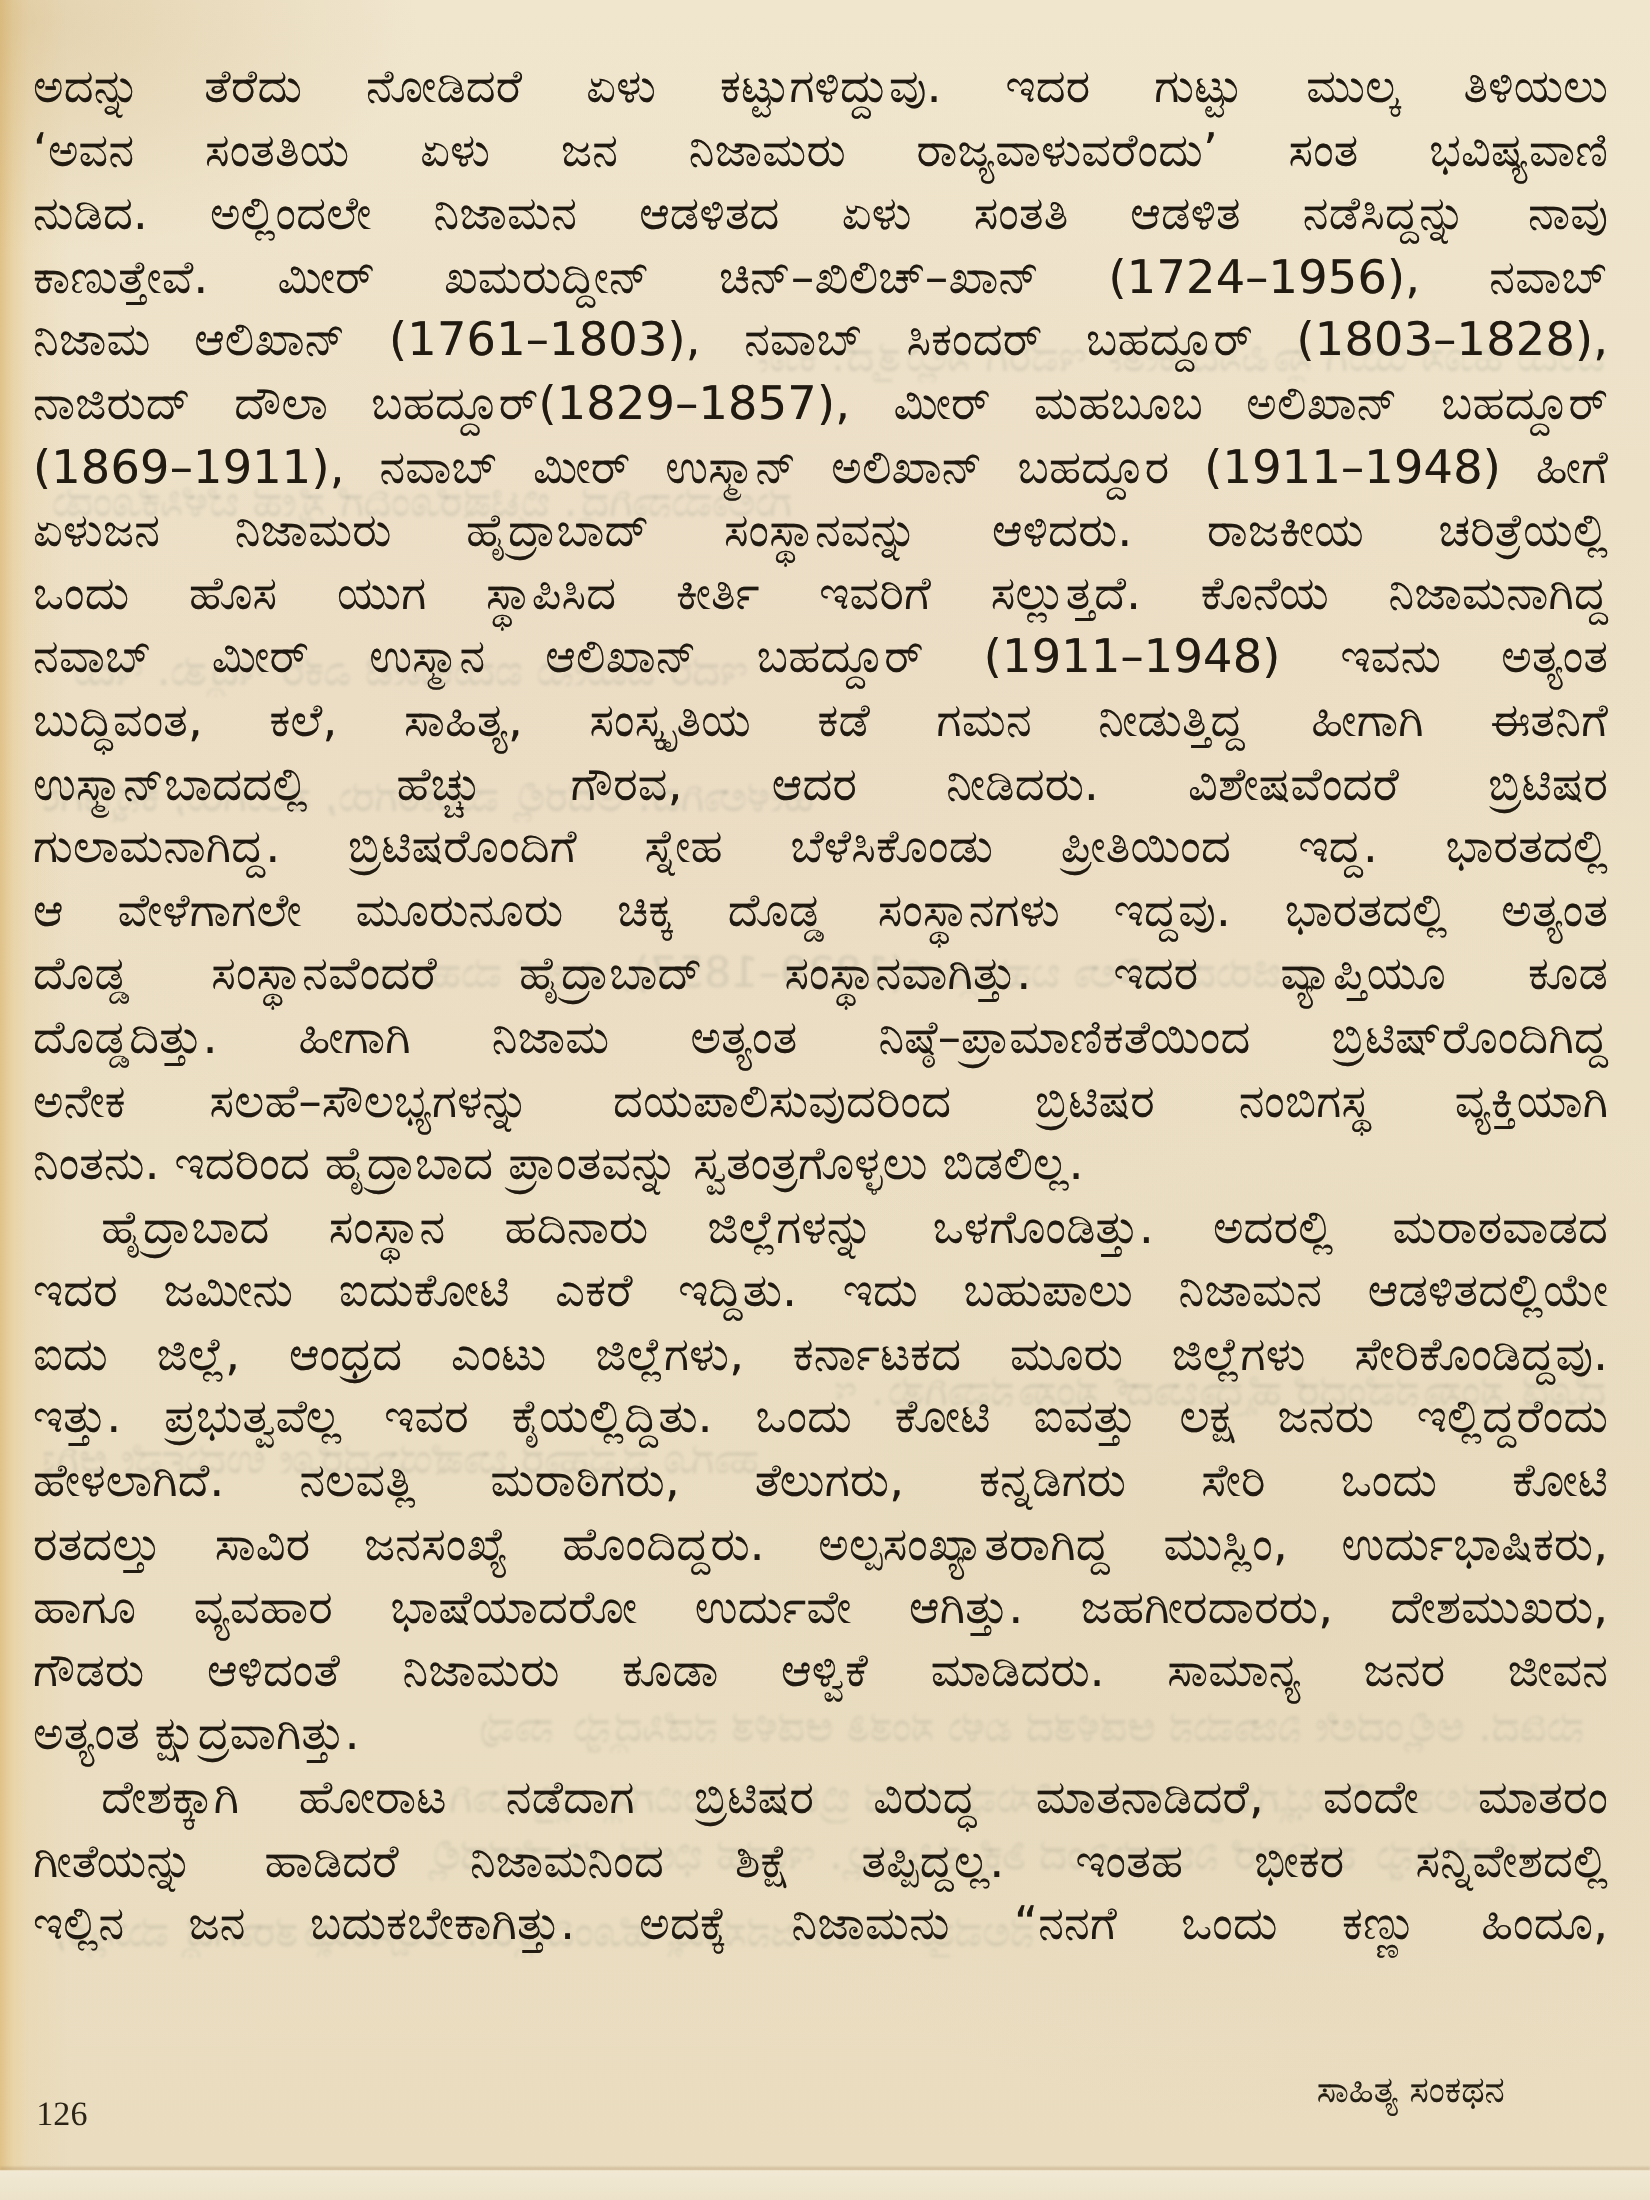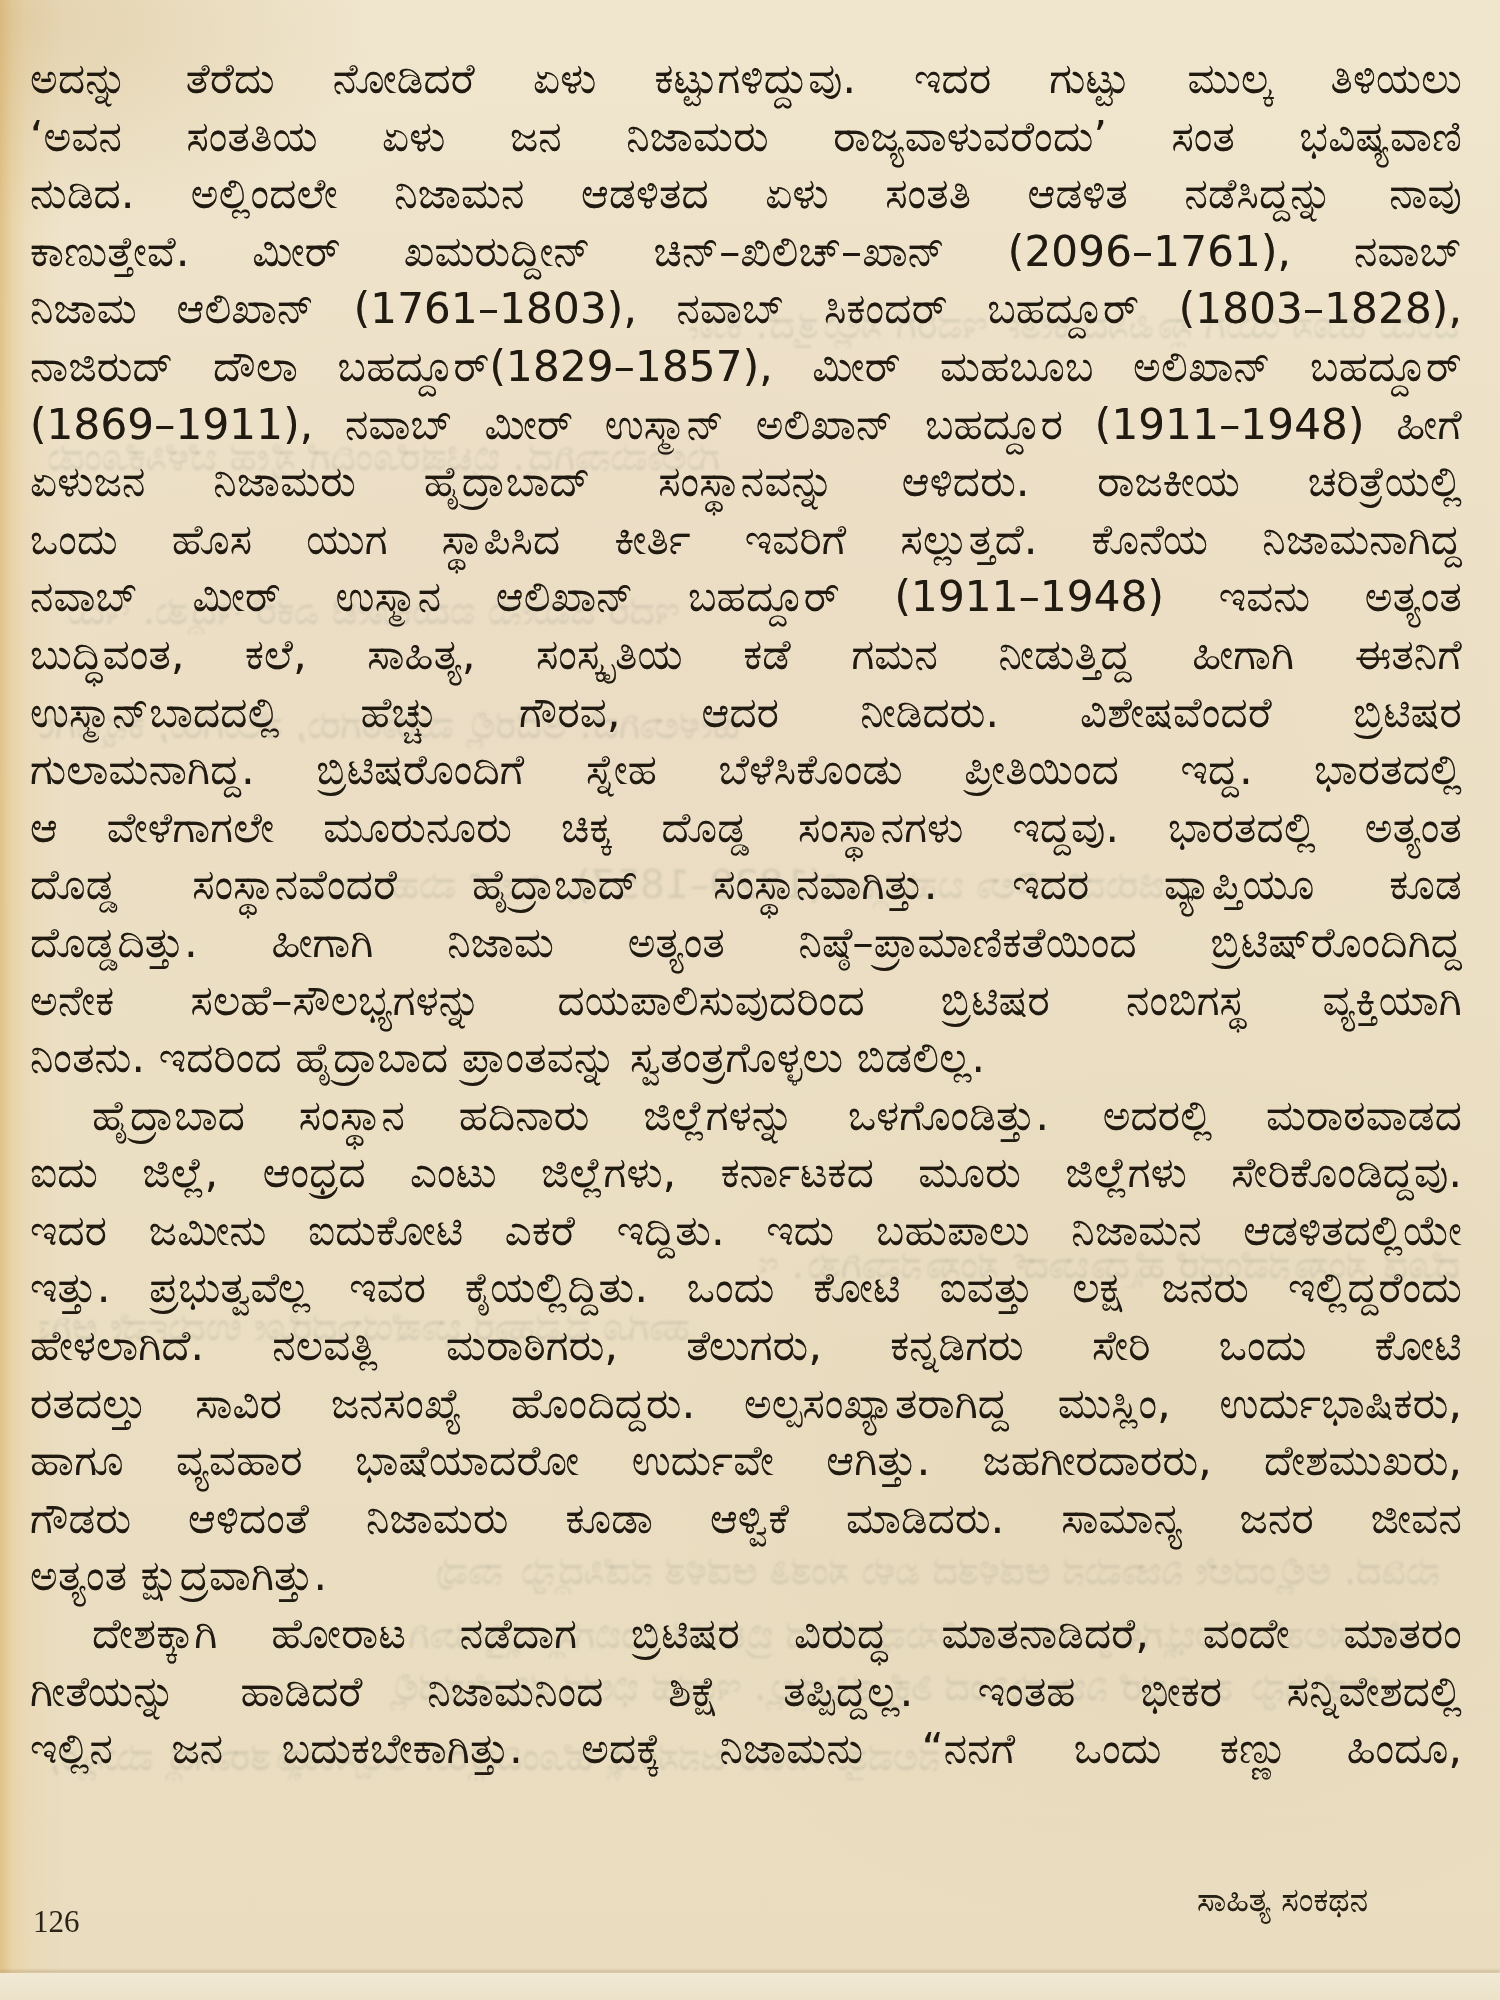--- a/index.html
+++ b/index.html
@@ -104,38 +104,38 @@
   <div class="ghost" style="top:1548px; left:60px;  width:1380px;">ನುಡಿದ. ಅಲ್ಲಿಂದಲೇ ನಿಜಾಮನ ಆಡಳಿತದ ಏಳು ಸಂತತಿ ಆಡಳಿತ ನಡೆಸಿದ್ದನ್ನು ನಾವು</div>
   <div class="ghost" style="top:1612px; left:40px;  width:1400px;">ಅನೇಕ ಸಲಹೆ–ಸೌಲಭ್ಯಗಳನ್ನು ದಯಪಾಲಿಸುವುದರಿಂದ ಬ್ರಿಟಿಷರ ನಂಬಿಗಸ್ಥ ವ್ಯಕ್ತಿಯಾಗಿ</div>
   <div class="ghost" style="top:1664px; left:80px;  width:1300px;">ಗೀತೆಯನ್ನು ಹಾಡಿದರೆ ನಿಜಾಮನಿಂದ ಶಿಕ್ಷೆ ತಪ್ಪಿದ್ದಲ್ಲ. ಇಂತಹ ಭೀಕರ ಸನ್ನಿವೇಶದಲ್ಲಿ</div>
   <div class="ghost" style="top:1734px; left:40px;  width:900px;">ನಲವತ್ತು ಸಾವಿರ ಜನಸಂಖ್ಯೆ ಹೊಂದಿದ್ದರು. ಅಲ್ಪಸಂಖ್ಯಾತರಾಗಿದ್ದ ಮುಸ್ಲಿಂ, ಉರ್ದುಭಾಷಿಕರು,</div>
 
   <div class="text-block">
 
   <div class="line">ಅದನ್ನು ತೆರೆದು ನೋಡಿದರೆ ಏಳು ಕಟ್ಟುಗಳಿದ್ದುವು. ಇದರ ಗುಟ್ಟು ಮುಲ್ಕ ತಿಳಿಯಲು</div>
       <div class="line">‘ಅವನ ಸಂತತಿಯ ಏಳು ಜನ ನಿಜಾಮರು ರಾಜ್ಯವಾಳುವರೆಂದು’ ಸಂತ ಭವಿಷ್ಯವಾಣಿ</div>
       <div class="line">ನುಡಿದ. ಅಲ್ಲಿಂದಲೇ ನಿಜಾಮನ ಆಡಳಿತದ ಏಳು ಸಂತತಿ ಆಡಳಿತ ನಡೆಸಿದ್ದನ್ನು ನಾವು</div>
-      <div class="line">ಕಾಣುತ್ತೇವೆ. ಮೀರ್ ಖಮರುದ್ದೀನ್ ಚಿನ್–ಖಿಲಿಚ್–ಖಾನ್ (2096–1761), ನವಾಬ್</div>
+      <div class="line">ಕಾಣುತ್ತೇವೆ. ಮೀರ್ ಖಮರುದ್ದೀನ್ ಚಿನ್–ಖಿಲಿಚ್–ಖಾನ್ (1724–1956), ನವಾಬ್</div>
       <div class="line">ನಿಜಾಮ ಆಲಿಖಾನ್ (1761–1803), ನವಾಬ್ ಸಿಕಂದರ್ ಬಹದ್ದೂರ್ (1803–1828),</div>
       <div class="line">ನಾಜಿರುದ್ ದೌಲಾ ಬಹದ್ದೂರ್(1829–1857), ಮೀರ್ ಮಹಬೂಬ ಅಲಿಖಾನ್ ಬಹದ್ದೂರ್</div>
       <div class="line">(1869–1911), ನವಾಬ್ ಮೀರ್ ಉಸ್ಮಾನ್ ಅಲಿಖಾನ್ ಬಹದ್ದೂರ (1911–1948) ಹೀಗೆ</div>
       <div class="line">ಏಳುಜನ ನಿಜಾಮರು ಹೈದ್ರಾಬಾದ್ ಸಂಸ್ಥಾನವನ್ನು ಆಳಿದರು. ರಾಜಕೀಯ ಚರಿತ್ರೆಯಲ್ಲಿ</div>
       <div class="line">ಒಂದು ಹೊಸ ಯುಗ ಸ್ಥಾಪಿಸಿದ ಕೀರ್ತಿ ಇವರಿಗೆ ಸಲ್ಲುತ್ತದೆ. ಕೊನೆಯ ನಿಜಾಮನಾಗಿದ್ದ</div>
       <div class="line">ನವಾಬ್ ಮೀರ್ ಉಸ್ಮಾನ ಆಲಿಖಾನ್ ಬಹದ್ದೂರ್ (1911–1948) ಇವನು ಅತ್ಯಂತ</div>
       <div class="line">ಬುದ್ಧಿವಂತ, ಕಲೆ, ಸಾಹಿತ್ಯ, ಸಂಸ್ಕೃತಿಯ ಕಡೆ ಗಮನ ನೀಡುತ್ತಿದ್ದ ಹೀಗಾಗಿ ಈತನಿಗೆ</div>
       <div class="line">ಉಸ್ಮಾನ್‌ಬಾದದಲ್ಲಿ ಹೆಚ್ಚು ಗೌರವ, ಆದರ ನೀಡಿದರು. ವಿಶೇಷವೆಂದರೆ ಬ್ರಿಟಿಷರ</div>
       <div class="line">ಗುಲಾಮನಾಗಿದ್ದ. ಬ್ರಿಟಿಷರೊಂದಿಗೆ ಸ್ನೇಹ ಬೆಳೆಸಿಕೊಂಡು ಪ್ರೀತಿಯಿಂದ ಇದ್ದ. ಭಾರತದಲ್ಲಿ</div>
       <div class="line">ಆ ವೇಳೆಗಾಗಲೇ ಮೂರುನೂರು ಚಿಕ್ಕ ದೊಡ್ಡ ಸಂಸ್ಥಾನಗಳು ಇದ್ದವು. ಭಾರತದಲ್ಲಿ ಅತ್ಯಂತ</div>
       <div class="line">ದೊಡ್ಡ ಸಂಸ್ಥಾನವೆಂದರೆ ಹೈದ್ರಾಬಾದ್ ಸಂಸ್ಥಾನವಾಗಿತ್ತು. ಇದರ ವ್ಯಾಪ್ತಿಯೂ ಕೂಡ</div>
       <div class="line">ದೊಡ್ಡದಿತ್ತು. ಹೀಗಾಗಿ ನಿಜಾಮ ಅತ್ಯಂತ ನಿಷ್ಠೆ–ಪ್ರಾಮಾಣಿಕತೆಯಿಂದ ಬ್ರಿಟಿಷ್‌ರೊಂದಿಗಿದ್ದ</div>
       <div class="line">ಅನೇಕ ಸಲಹೆ–ಸೌಲಭ್ಯಗಳನ್ನು ದಯಪಾಲಿಸುವುದರಿಂದ ಬ್ರಿಟಿಷರ ನಂಬಿಗಸ್ಥ ವ್ಯಕ್ತಿಯಾಗಿ</div>
       <div class="line end">ನಿಂತನು. ಇದರಿಂದ ಹೈದ್ರಾಬಾದ ಪ್ರಾಂತವನ್ನು ಸ್ವತಂತ್ರಗೊಳ್ಳಲು ಬಿಡಲಿಲ್ಲ.</div>
       <div class="line indent">ಹೈದ್ರಾಬಾದ ಸಂಸ್ಥಾನ ಹದಿನಾರು ಜಿಲ್ಲೆಗಳನ್ನು ಒಳಗೊಂಡಿತ್ತು. ಅದರಲ್ಲಿ ಮರಾಠವಾಡದ</div>
+      <div class="line">ಇದರ ಜಮೀನು ಐದುಕೋಟಿ ಎಕರೆ ಇದ್ದಿತು. ಇದು ಬಹುಪಾಲು ನಿಜಾಮನ ಆಡಳಿತದಲ್ಲಿಯೇ</div>
       <div class="line">ಐದು ಜಿಲ್ಲೆ, ಆಂಧ್ರದ ಎಂಟು ಜಿಲ್ಲೆಗಳು, ಕರ್ನಾಟಕದ ಮೂರು ಜಿಲ್ಲೆಗಳು ಸೇರಿಕೊಂಡಿದ್ದವು.</div>
-      <div class="line">ಇದರ ಜಮೀನು ಐದುಕೋಟಿ ಎಕರೆ ಇದ್ದಿತು. ಇದು ಬಹುಪಾಲು ನಿಜಾಮನ ಆಡಳಿತದಲ್ಲಿಯೇ</div>
       <div class="line">ಇತ್ತು. ಪ್ರಭುತ್ವವೆಲ್ಲ ಇವರ ಕೈಯಲ್ಲಿದ್ದಿತು. ಒಂದು ಕೋಟಿ ಐವತ್ತು ಲಕ್ಷ ಜನರು ಇಲ್ಲಿದ್ದರೆಂದು</div>
       <div class="line">ಹೇಳಲಾಗಿದೆ. ನಲವತ್ಲಿ ಮರಾಠಿಗರು, ತೆಲುಗರು, ಕನ್ನಡಿಗರು ಸೇರಿ ಒಂದು ಕೋಟಿ</div>
       <div class="line">ರತದಲ್ತು ಸಾವಿರ ಜನಸಂಖ್ಯೆ ಹೊಂದಿದ್ದರು. ಅಲ್ಪಸಂಖ್ಯಾತರಾಗಿದ್ದ ಮುಸ್ಲಿಂ, ಉರ್ದುಭಾಷಿಕರು,</div>
       <div class="line">ಹಾಗೂ ವ್ಯವಹಾರ ಭಾಷೆಯಾದರೋ ಉರ್ದುವೇ ಆಗಿತ್ತು. ಜಹಗೀರದಾರರು, ದೇಶಮುಖರು,</div>
       <div class="line">ಗೌಡರು ಆಳಿದಂತೆ ನಿಜಾಮರು ಕೂಡಾ ಆಳ್ವಿಕೆ ಮಾಡಿದರು. ಸಾಮಾನ್ಯ ಜನರ ಜೀವನ</div>
       <div class="line end">ಅತ್ಯಂತ ಕ್ಷುದ್ರವಾಗಿತ್ತು.</div>
       <div class="line indent">ದೇಶಕ್ಕಾಗಿ ಹೋರಾಟ ನಡೆದಾಗ ಬ್ರಿಟಿಷರ ವಿರುದ್ಧ ಮಾತನಾಡಿದರೆ, ವಂದೇ ಮಾತರಂ</div>
       <div class="line">ಗೀತೆಯನ್ನು ಹಾಡಿದರೆ ನಿಜಾಮನಿಂದ ಶಿಕ್ಷೆ ತಪ್ಪಿದ್ದಲ್ಲ. ಇಂತಹ ಭೀಕರ ಸನ್ನಿವೇಶದಲ್ಲಿ</div>
       <div class="line">ಇಲ್ಲಿನ ಜನ ಬದುಕಬೇಕಾಗಿತ್ತು. ಅದಕ್ಕೆ ನಿಜಾಮನು “ನನಗೆ ಒಂದು ಕಣ್ಣು ಹಿಂದೂ,</div>
     </div>

